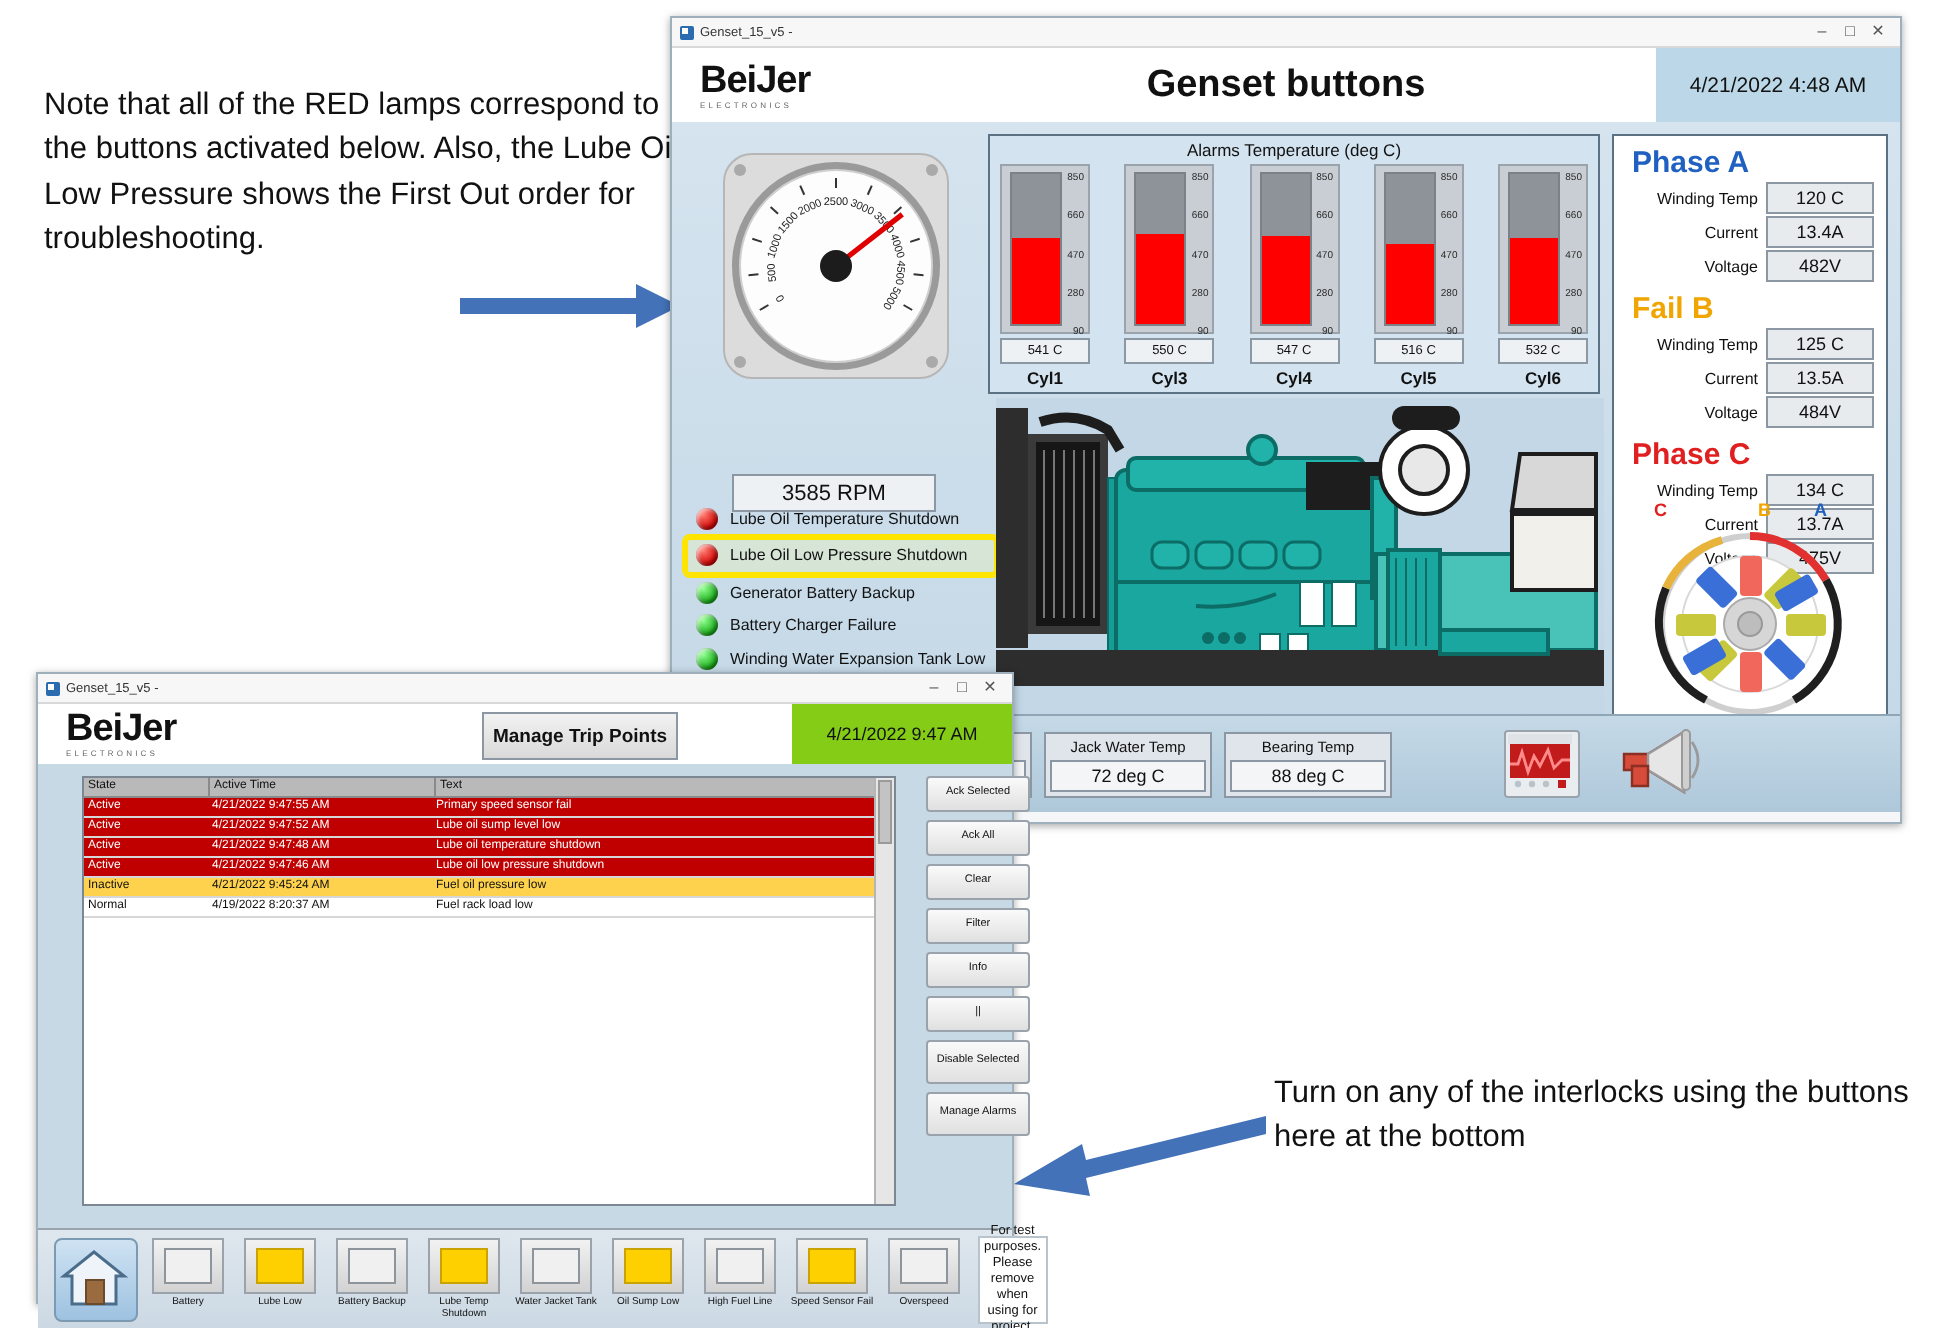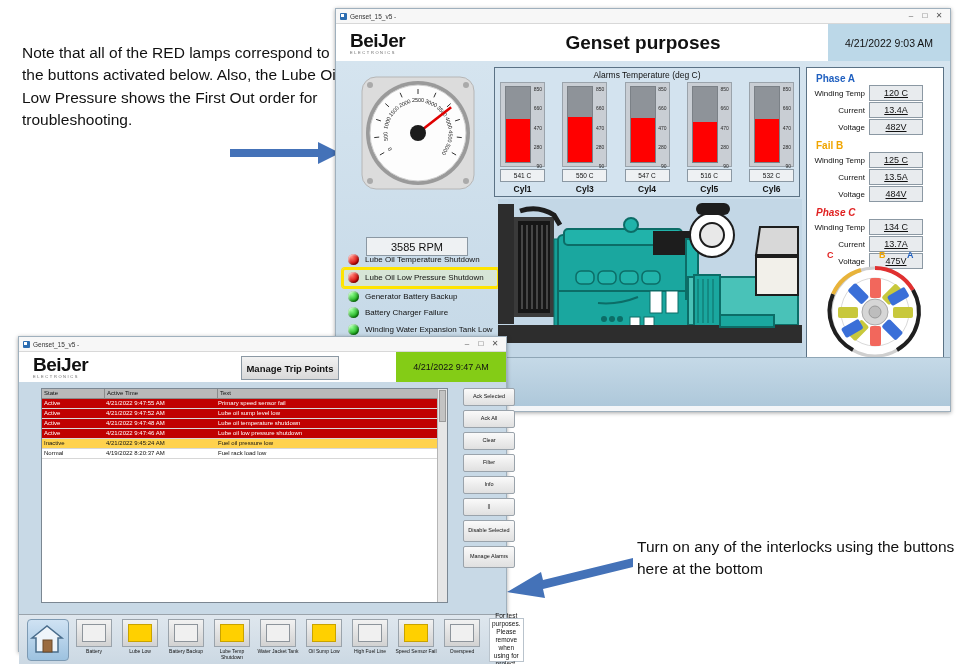--- a/index.html
+++ b/index.html
@@ -70,26 +70,26 @@
   .lamp-row.hl{border:2px solid #ffe400;border-radius:3px;
                box-shadow:0 0 0 1px #ffe400;background:rgba(255,255,160,.25);
                margin-left:-2px;padding-left:4px;}
 
   
   .engine{position:absolute;left:162px;top:138px;width:304px;height:160px;overflow:hidden;}
 
   
   .phase-panel{position:absolute;left:470px;top:6px;width:136px;height:292px;background:#fff;
                border:1px solid #5b7285;}
-  .phase-h{font-size:10px;font-weight:bold;margin:5px 0 1px 9px;}
-  .pA{color:#2060c0;} .pB{color:#f0a500;} .pC{color:#e02020;font-style:italic;}
-  .phase-row{display:flex;align-items:center;justify-content:flex-end;margin:1px 20px 1px 0;}
+  .phase-h{font-size:15px;font-weight:bold;margin:5px 0 1px 9px;}
+  .pA{color:#2060c0;} .pB{color:#f0a500;} .pC{color:#e02020;}
+  .phase-row{display:flex;align-items:center;justify-content:flex-end;margin:1px 6px 1px 0;}
   .phase-lbl{font-size:8px;color:#111;margin-right:4px;white-space:nowrap;}
   .phase-val{width:52px;height:14px;background:#e8ebee;border:1px solid #8b98a3;
-             font-size:9px;display:flex;align-items:center;justify-content:center;color:#111;text-decoration:underline;}
+             font-size:9px;display:flex;align-items:center;justify-content:center;color:#111;}
   .rotor{position:absolute;left:14px;top:196px;width:108px;height:96px;}
   .rotor-lbls{position:absolute;left:14px;top:182px;width:108px;height:12px;font-size:9px;
               font-weight:bold;}
   .rotor-lbls span{position:absolute;}
 
   
   .bottom-strip{position:absolute;left:0;right:0;bottom:0;height:48px;
                 background:linear-gradient(#c5d9e7,#aec8da);border-top:1px solid #8fa6b6;
                 display:flex;align-items:center;padding-left:6px;gap:6px;}
   .meter{width:78px;background:#dfe5ea;border:1px solid #8b98a3;padding:2px;}
@@ -176,22 +176,22 @@
     <span class="tb-btn">–</span>
     <span class="tb-btn">□</span>
     <span class="tb-btn">✕</span>
   </div>
 
   <div class="hmi-header">
     <div class="logo">
       <span class="b1">BeiJer</span>
       <span class="b2">ELECTRONICS</span>
     </div>
-    <div class="hmi-title">Genset purposes</div>
-    <div class="clock">4/21/2022 9:03 AM</div>
+    <div class="hmi-title">Genset buttons</div>
+    <div class="clock">4/21/2022 4:48 AM</div>
   </div>
 
   <div class="hmi-body">
 
     <div class="gauge-wrap">
       <svg width="138" height="165" viewBox="0 0 138 165">
         <rect x="14" y="8" width="112" height="112" rx="14" fill="#dcdcdc" stroke="#b6b6b6"></rect>
         <circle cx="22" cy="16" r="3" fill="#aaa"></circle>
           <circle cx="118" cy="16" r="3" fill="#aaa"></circle>
         <circle cx="22" cy="112" r="3" fill="#aaa"></circle>
@@ -477,20 +477,38 @@
           <rect x="66" y="56" width="11" height="20" rx="2" fill="#3a6fd8" transform="rotate(-45 71 66)"></rect>
           <rect x="72" y="22" width="11" height="20" rx="2" fill="#3a6fd8" transform="rotate(60 77 32)"></rect>
           <rect x="26" y="54" width="11" height="20" rx="2" fill="#3a6fd8" transform="rotate(60 31 64)"></rect>
         </g>
         <circle cx="54" cy="48" r="13" fill="#d6d6d6" stroke="#aaa"></circle>
         <circle cx="54" cy="48" r="6" fill="#bdbdbd" stroke="#999"></circle>
       </svg>
     </div>
 
     <div class="bottom-strip">
+      <div id="meter-list" style="display:flex;gap:6px;">
+          <div class="meter">
+            <div class="meter-lbl">Fuel Oil Pressure</div>
+            <div class="meter-val">750 PSI</div>
+          </div>
+          <div class="meter">
+            <div class="meter-lbl">Fuel Rack Load</div>
+            <div class="meter-val">1154 PSI</div>
+          </div>
+          <div class="meter">
+            <div class="meter-lbl">Jack Water Temp</div>
+            <div class="meter-val">72 deg C</div>
+          </div>
+          <div class="meter">
+            <div class="meter-lbl">Bearing Temp</div>
+            <div class="meter-val">88 deg C</div>
+          </div>
+        </div>
       <div class="trend-ico">
         <svg width="34" height="30" viewBox="0 0 34 30">
           <rect x="1" y="1" width="32" height="5" fill="#dfe3e7"></rect>
           <rect x="2" y="6" width="30" height="17" fill="#c21b1b"></rect>
           <polyline points="2,16 6,16 8,10 11,20 14,12 17,17 21,9 24,18 28,14 32,14" fill="none" stroke="#ff8a8a" stroke-width="1.4"></polyline>
           <rect x="1" y="23" width="32" height="6" fill="#e9edf0"></rect>
           <circle cx="6" cy="26" r="1.6" fill="#b9c2c9"></circle>
             <circle cx="13" cy="26" r="1.6" fill="#b9c2c9"></circle>
           <circle cx="20" cy="26" r="1.6" fill="#b9c2c9"></circle>
             <rect x="26" y="24" width="4" height="4" fill="#c21b1b"></rect>

